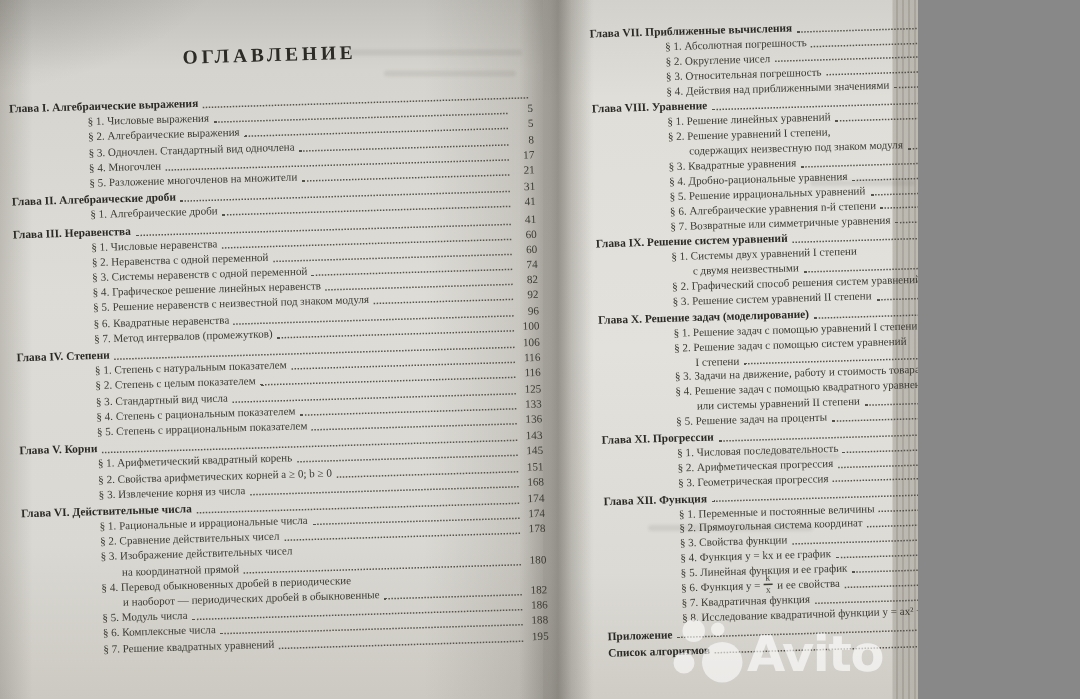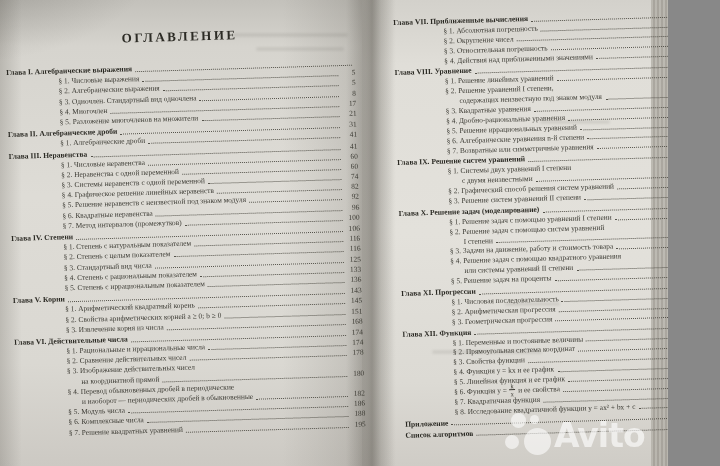--- a/index.html
+++ b/index.html
@@ -1,16 +1,16 @@
 <!DOCTYPE html>
 <html><head>
 <meta charset="utf-8">
 <style>
   html,body{margin:0;padding:0;background:#888;}
-  #photo{position:relative;width:668px;height:466px;overflow:hidden;
+  #photo{position:relative;width:612px;height:466px;overflow:hidden;
          background:#3b82f6;font-family:"Liberation Serif","DejaVu Serif",serif;}
   
   .page{position:absolute;top:0;bottom:0;}
   #page-left{left:0;width:362px;
     background:linear-gradient(180deg,#c3c1bb 0%,#d6d4ce 10%,#dedcd6 42%,#dad8d2 78%,#ccc9c3 100%);}
   #page-left:before{content:"";position:absolute;inset:0;
     background:linear-gradient(90deg,rgba(80,76,68,.22) 0%,rgba(0,0,0,0) 6%,rgba(0,0,0,0) 78%,rgba(80,76,68,.18) 100%);}
   #page-right{left:362px;width:358px;
     background:linear-gradient(180deg,#d3d1cb 0%,#e0ded8 14%,#e3e1db 50%,#dcdad4 82%,#cfccc6 100%);}
   #page-right:before{content:"";position:absolute;inset:0;

